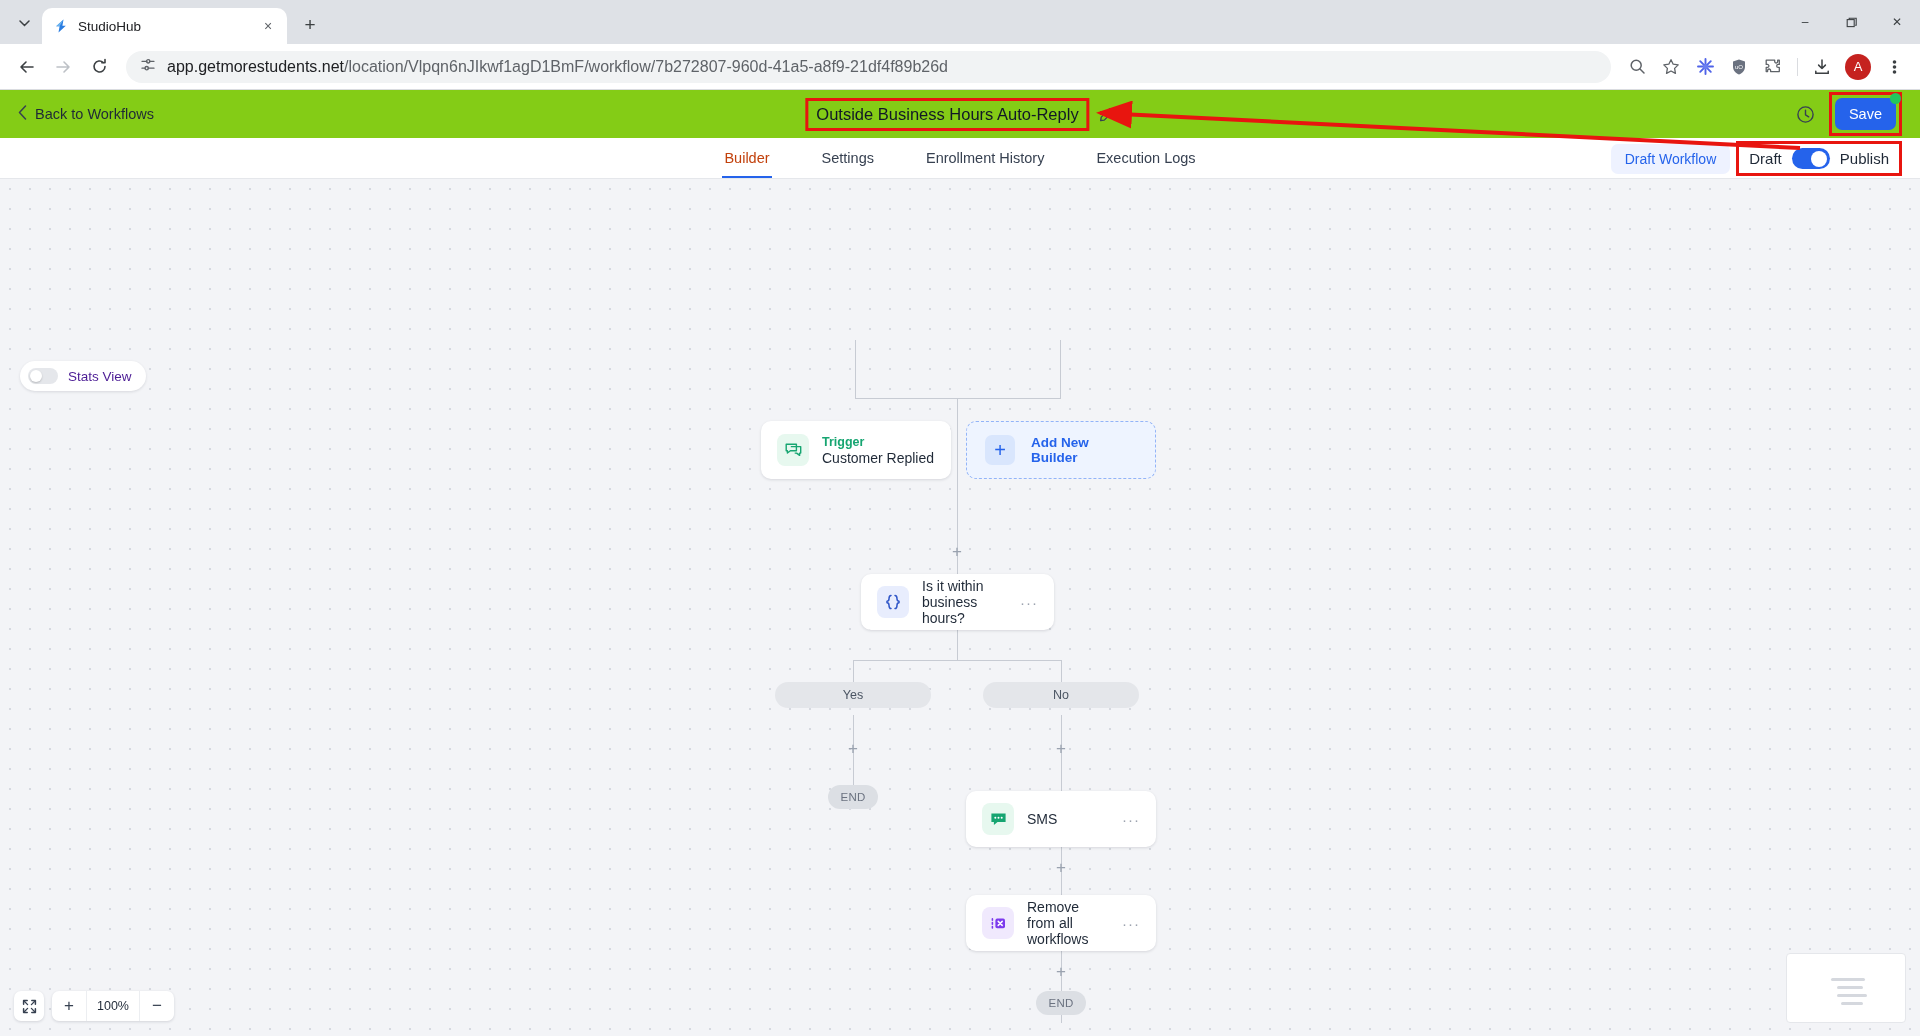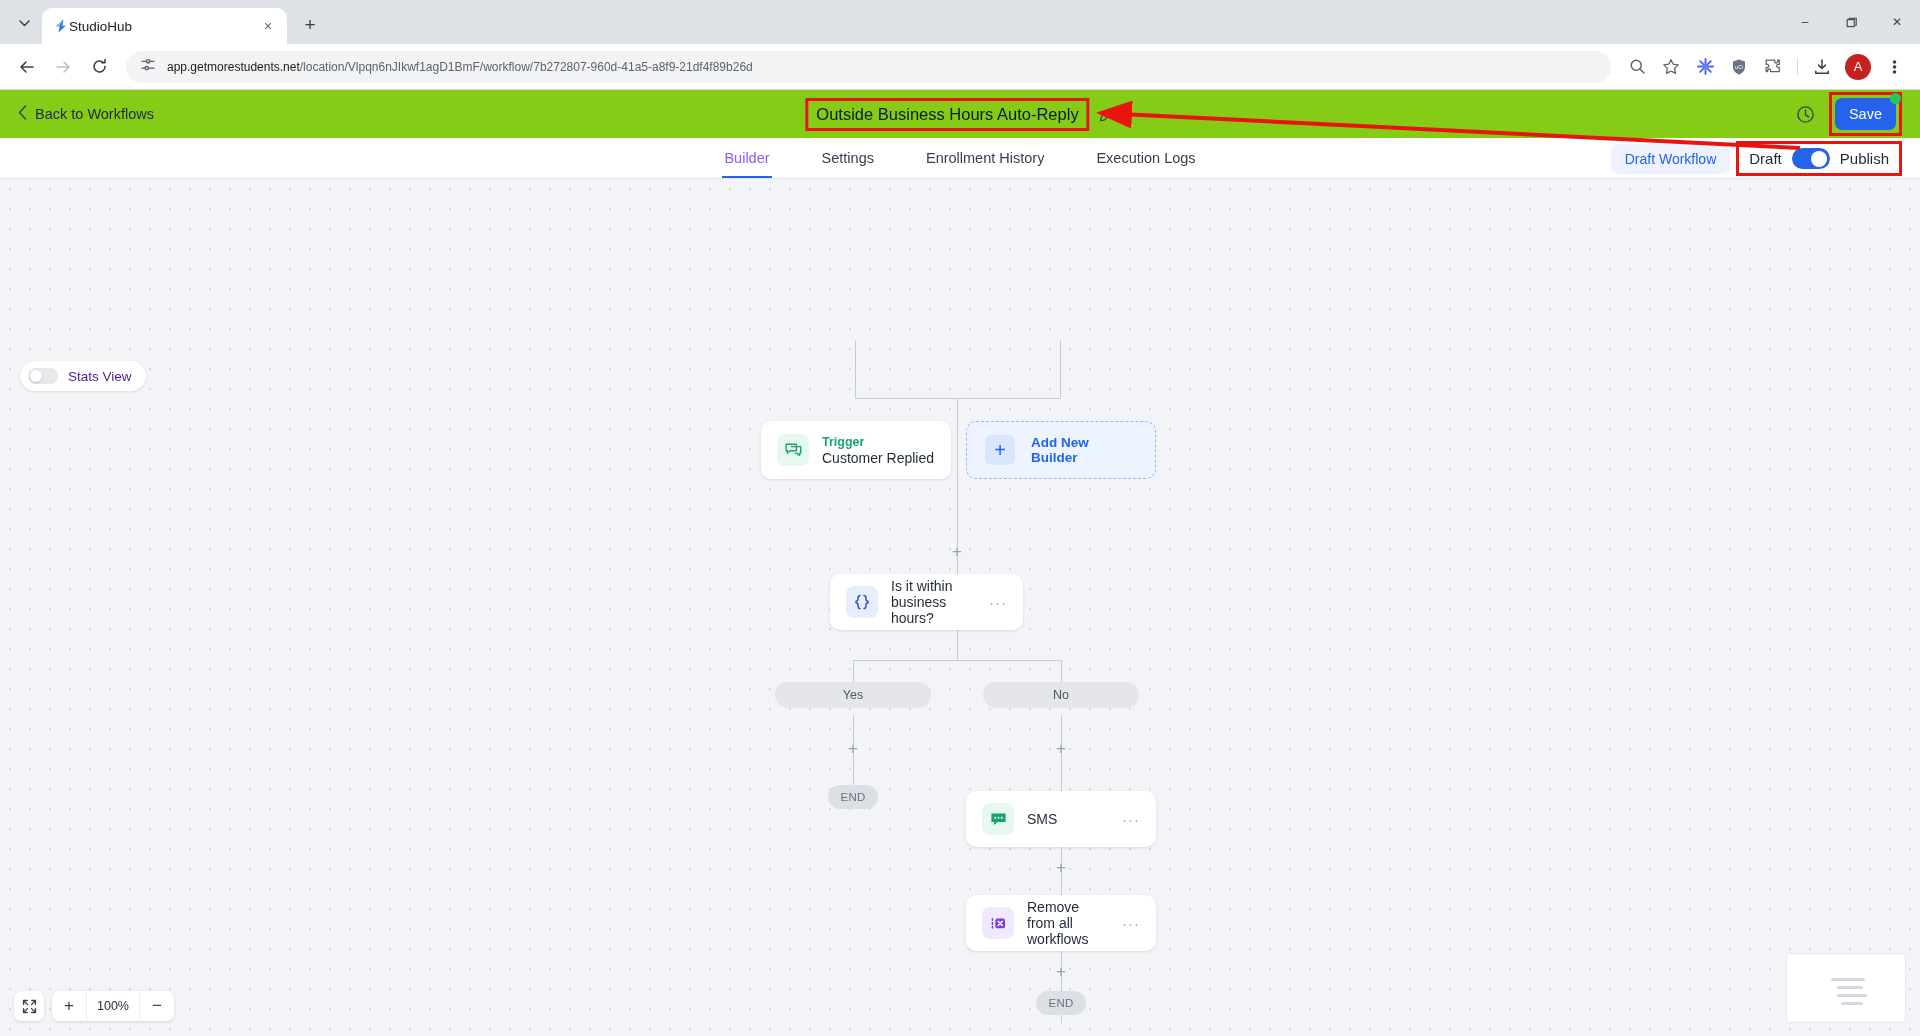--- a/index.html
+++ b/index.html
@@ -27,20 +27,21 @@
     color: #3c4043; font-size: 13px;
   }
   .tab {
     height: 36px;
     width: 245px;
     background: #ffffff;
     border-radius: 10px 10px 0 0;
     display: flex;
     align-items: center;
     padding: 0 10px;
+    gap: 9px;
     position: relative;
   }
   .tab-favicon {
     width: 17px; height: 17px;
     display: flex; align-items: center; justify-content: center;
     flex: 0 0 auto;
   }
   .tab-title {
     font-size: 13.5px;
     color: #202124;
@@ -98,21 +99,21 @@
     background: #f1f3f4;
     border-radius: 16px;
     display: flex;
     align-items: center;
     padding: 0 14px;
     gap: 11px;
     margin: 0 8px;
     min-width: 0;
   }
   .omnibox-url {
-    font-size: 12px;
+    font-size: 16px;
     color: #5f6368;
     white-space: nowrap;
     overflow: hidden;
     text-overflow: ellipsis;
   }
   .omnibox-url .host { color: #202124; }
   .toolbar-icon {
     width: 32px; height: 32px;
     display: flex; align-items: center; justify-content: center;
     border-radius: 50%;
@@ -214,21 +215,21 @@
     gap: 48px;
   }
   .app-tab {
     display: flex;
     align-items: center;
     font-size: 14.5px;
     color: #374151;
     position: relative;
     padding: 0 2px;
   }
-  .app-tab.active { color: #8b5cf6; }
+  .app-tab.active { color: #c2410c; }
   .app-tab.active::after {
     content: "";
     position: absolute;
     left: 0; right: 0; bottom: 0;
     height: 2.5px;
     background: #2563eb;
   }
   .tabbar-right {
     position: absolute;
     right: 18px;
@@ -649,21 +650,21 @@
       </span>
     </div>
 
     <div class="add-trigger" style="left:966px; top:242px; width:190px; height:58px;">
       <span class="add-plus-sq">+</span>
       <span class="add-trigger-label">Add New Builder</span>
     </div>
 
     <div class="plus-marker" style="left:952px; top:364px;">+</div>
 
-    <div class="node" style="left:830px; top:395px; width:193px; height:56px;">
+    <div class="node" style="left:861px; top:395px; width:193px; height:56px;">
       <span class="node-icon icon-blue">
         <svg width="18" height="18" viewBox="0 0 18 18">
           <path d="M7 2.4c-2 0-2 2.4-2 3.4s-.5 2.4-2 2.4V9.8c1.5 0 2 1.4 2 2.4s0 3.4 2 3.4" stroke="#2f56c8" stroke-width="1.5" fill="none" stroke-linecap="round" stroke-linejoin="round"></path>
           <path d="M11 2.4c2 0 2 2.4 2 3.4s.5 2.4 2 2.4V9.8c-1.5 0-2 1.4-2 2.4s0 3.4-2 3.4" stroke="#2f56c8" stroke-width="1.5" fill="none" stroke-linecap="round" stroke-linejoin="round"></path>
         </svg>
       </span>
       <span class="node-title">Is it within business hours?</span>
       <span class="node-dots">···</span>
     </div>
 

